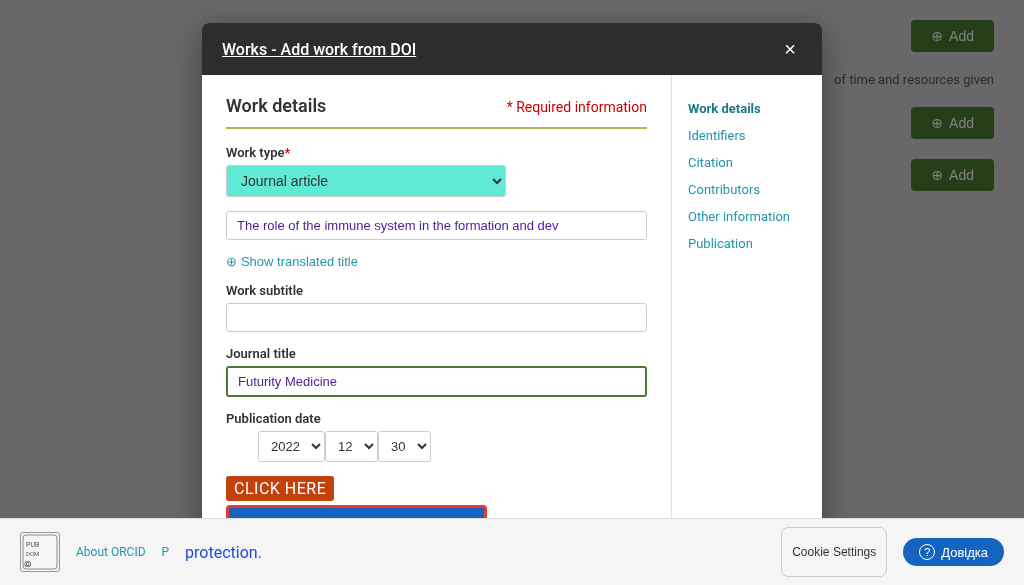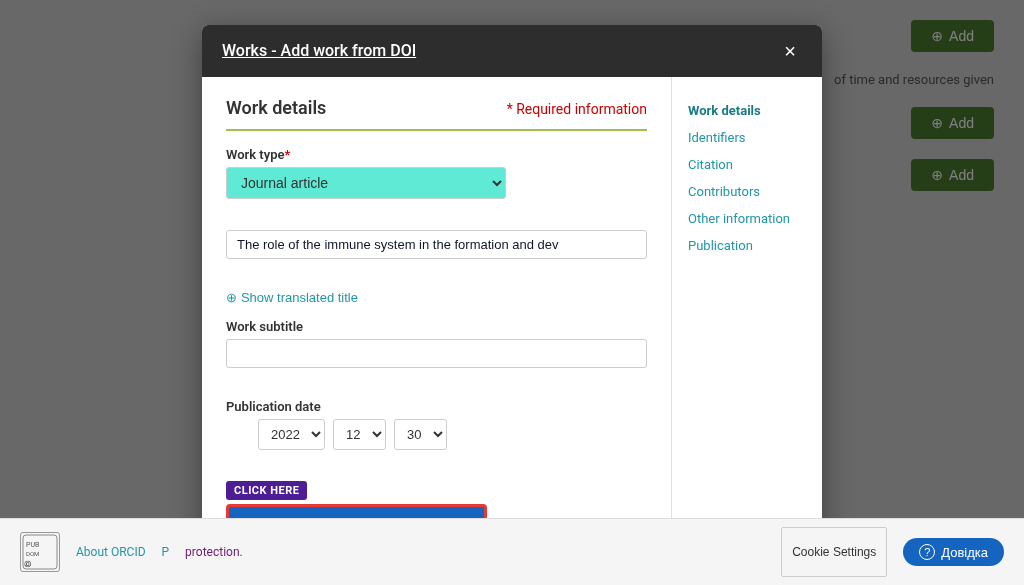--- a/index.html
+++ b/index.html
@@ -123,21 +123,21 @@
 
     .required-star { color: #c00; }
 
     .divider {
       border: none;
       border-top: 2px solid #a0c050;
       margin-bottom: 16px;
     }
 
     .form-group {
-      margin-bottom: 31px;
+      margin-bottom: 14px;
     }
 
     .form-label {
       display: block;
       font-size: 13px;
       font-weight: 600;
       color: #333;
       margin-bottom: 5px;
     }
 
@@ -153,21 +153,21 @@
       cursor: pointer;
     }
 
     .form-input {
       width: 100%;
       max-width: 440px;
       padding: 6px 10px;
       border: 1px solid #ccc;
       border-radius: 3px;
       font-size: 13px;
-      color: #0f172a;
+      color: #4c1d95;
     }
 
     .form-input.highlighted {
       border-color: #4a7c2f;
       border-width: 2px;
     }
 
     .show-translated {
       color: #2196a8;
       font-size: 13px;
@@ -177,21 +177,20 @@
       margin-top: 6px;
       margin-bottom: 14px;
       cursor: pointer;
       text-decoration: none;
       background: none;
       border: none;
     }
 
     .date-row {
       display: flex;
-      gap: 8px;
       align-items: center;
       padding-left: 32px;
     }
 
     .date-select {
       padding: 6px 8px;
       border: 1px solid #ccc;
       border-radius: 3px;
       font-size: 13px;
       color: #333;
@@ -199,24 +198,24 @@
       cursor: pointer;
     }
 
     
     .action-area {
       margin-top: 10px;
       position: relative;
     }
 
     .click-here-label {
-      background: #4c1d95;
-      color: white;
-      font-size: 11px;
-      font-weight: 700;
+      background: #c2410c;
+      color: white;
+      font-size: 16px;
+      font-weight: 400;
       padding: 3px 8px;
       border-radius: 3px;
       display: inline-block;
       margin-bottom: 4px;
       letter-spacing: 0.5px;
     }
 
     .add-orcid-btn {
       background: #1565c0;
       color: white;
@@ -301,21 +300,21 @@
 
     .bottom-right {
       display: flex;
       align-items: center;
       gap: 16px;
     }
 
     .cookie-btn {
       background: none;
       border: 1px solid #ccc;
-      border-radius: 2px;
+      border-radius: 7px;
       padding: 17px 10px;
       font-size: 12px;
       color: #333;
       cursor: pointer;
     }
 
     .dovid-btn {
       background: #1565c0;
       color: white;
       border: none;
@@ -393,20 +392,24 @@
         <button class="show-translated">
           <span>⊕</span>
           <span>Show translated title</span>
         </button>
 
         <div class="form-group">
           <label class="form-label">Work subtitle</label>
           <input class="form-input" type="text" value="" style="">
         </div>
 
+        <div class="form-group">
+          <label class="form-label">Journal title</label>
+          <input class="form-input highlighted" type="text" value="Futurity Medicine" style="">
+        </div>
 
         <div class="form-group">
           <label class="form-label">Publication date</label>
           <div class="date-row">
             <select class="date-select">
               <option>2022</option>
             </select>
             <select class="date-select">
               <option>12</option>
             </select>
@@ -444,21 +447,21 @@
     <div class="cc-icon">
       <svg width="36" height="36" viewBox="0 0 36 36">
         <rect x="1" y="1" width="34" height="34" rx="3" fill="none" stroke="#888" stroke-width="1"></rect>
         <text x="4" y="13" font-size="7" fill="#555">PUB</text>
         <text x="4" y="22" font-size="6" fill="#555">DOM</text>
         <text x="2" y="32" font-size="6" fill="#555">©️</text>
       </svg>
     </div>
     <a class="bottom-link">About ORCID</a>
     <span class="bottom-link">P</span>
-    <span style="font-size:12px;color:#701a75;text-align:center;">protection.</span>
+    <span style="font-size:16px;color:#1d4ed8;text-align:center;">protection.</span>
   </div>
   <div class="bottom-right">
     <button class="cookie-btn">Cookie Settings</button>
     <button class="dovid-btn">
       <span style="border:1px solid white;border-radius:50%;width:16px;height:16px;display:inline-flex;align-items:center;justify-content:center;font-size:11px;">?</span>
       <span>Довідка</span>
     </button>
   </div>
 </div>
 

